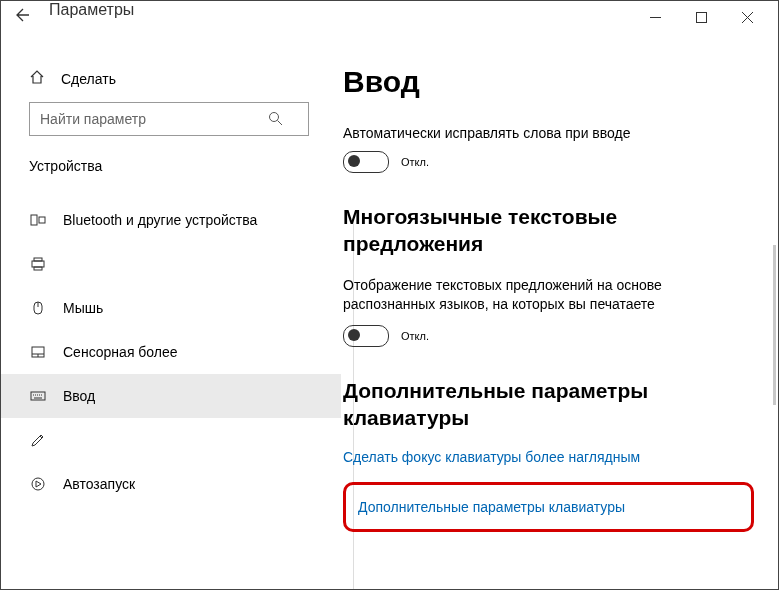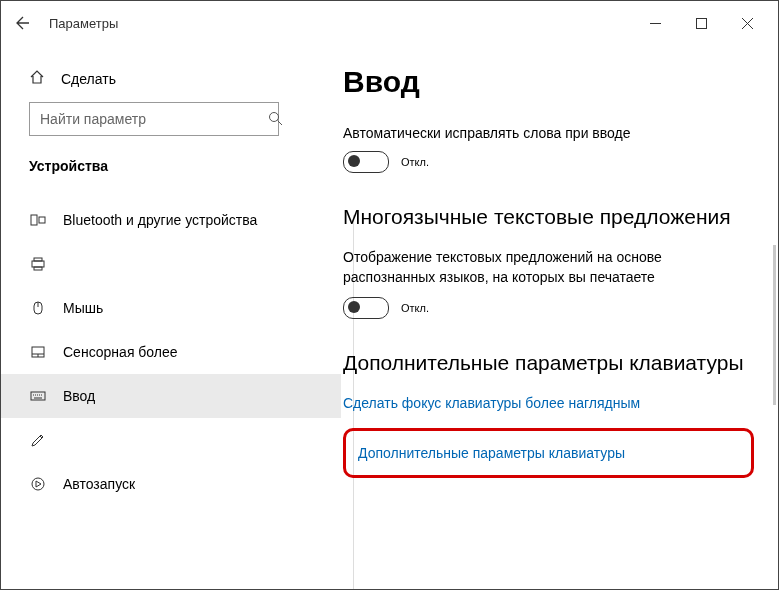--- a/index.html
+++ b/index.html
@@ -1,43 +1,43 @@
 <!DOCTYPE html>
 <html><head>
 <meta charset="utf-8">
 <style>
 html,body{margin:0;padding:0;font-family:"Segoe UI",Arial,sans-serif;background:#fff;color:#000}
 .window{width:779px;height:590px;border:1px solid #444;box-sizing:border-box;position:relative;overflow:hidden}
-.titlebar{height:44px;display:flex;align-items:center;padding:0 8px;font-size:13px;color:#333}
+.titlebar{height:44px;display:flex;align-items:flex-start;padding:0 8px;font-size:16px;color:#333}
 .titlebar .back{width:28px;height:28px;display:flex;align-items:center;justify-content:center;margin-right:12px}
 .titlebar .winctl{margin-left:auto;display:flex}
 .titlebar .winbtn{width:46px;height:32px;display:flex;align-items:center;justify-content:center}
 .body{display:flex;height:calc(100% - 44px)}
 .sidebar{width:340px;padding:0 18px 0 28px;box-sizing:border-box}
 .home{display:flex;align-items:center;margin:24px 0 14px;font-size:14px}
 .home .ico{width:18px;margin-right:14px}
 .search{position:relative;margin-bottom:22px}
-.search input{width:250px;height:34px;border:1px solid #999;padding:0 32px 0 10px;font-size:14px;font-family:inherit;color:#333;box-sizing:border-box}
+.search input{width:280px;height:34px;border:1px solid #999;padding:0 32px 0 10px;font-size:14px;font-family:inherit;color:#333;box-sizing:border-box}
 .search input::placeholder{color:#666}
 .search .mag{position:absolute;right:40px;top:9px;color:#555}
-.category{font-weight:700;font-size:14px;margin-bottom:24px}
+.category{font-weight:400;font-size:14px;margin-bottom:24px}
 .nav{list-style:none;margin:0;padding:0}
 .nav li{display:flex;align-items:center;height:44px;font-size:14px;cursor:pointer;position:relative;padding-left:0}
 .nav li .ico{width:18px;margin-right:16px;display:flex;align-items:center;justify-content:center;color:#333}
 .nav li.active::before{content:"";position:absolute;left:-28px;top:6px;bottom:6px;width:4px;background:#0078d4}
 .nav li.active{background:#eaeaea;margin-left:-28px;padding-left:28px;margin-right:-18px;padding-right:18px}
 .main{flex:1;padding:14px 24px 0 2px;position:relative;overflow:hidden}
 .scrollind{position:absolute;right:2px;top:200px;width:3px;height:160px;background:#c8c8c8}
 h1{font-weight:600;font-size:30px;margin:6px 0 26px}
 .setting-label{font-size:14px;margin-bottom:10px}
 .toggle{display:flex;align-items:center;margin-bottom:30px}
 .switch{width:44px;height:20px;border:1px solid #333;border-radius:10px;position:relative;margin-right:12px}
 .switch .knob{width:12px;height:12px;background:#333;border-radius:50%;position:absolute;top:3px;left:4px}
 .toggle-state{font-size:11px}
-h2{font-weight:400;font-size:21px;margin:8px 0 18px;line-height:1.3}
+h2{font-weight:700;font-size:21px;margin:8px 0 18px;line-height:1.3}
 .link{color:#0066b4;font-size:14px;margin:17px 0;cursor:pointer}
 .highlight{border:3px solid #d40000;border-radius:10px;padding:14px 12px;margin-top:6px}
 .arrow-svg{position:absolute;left:-220px;top:230px;pointer-events:none}
 .sep{position:absolute;left:352px;top:214px;bottom:0;width:1px;background:#ddd}
 </style>
 </head>
 <body>
 
 <div class="window">
 

